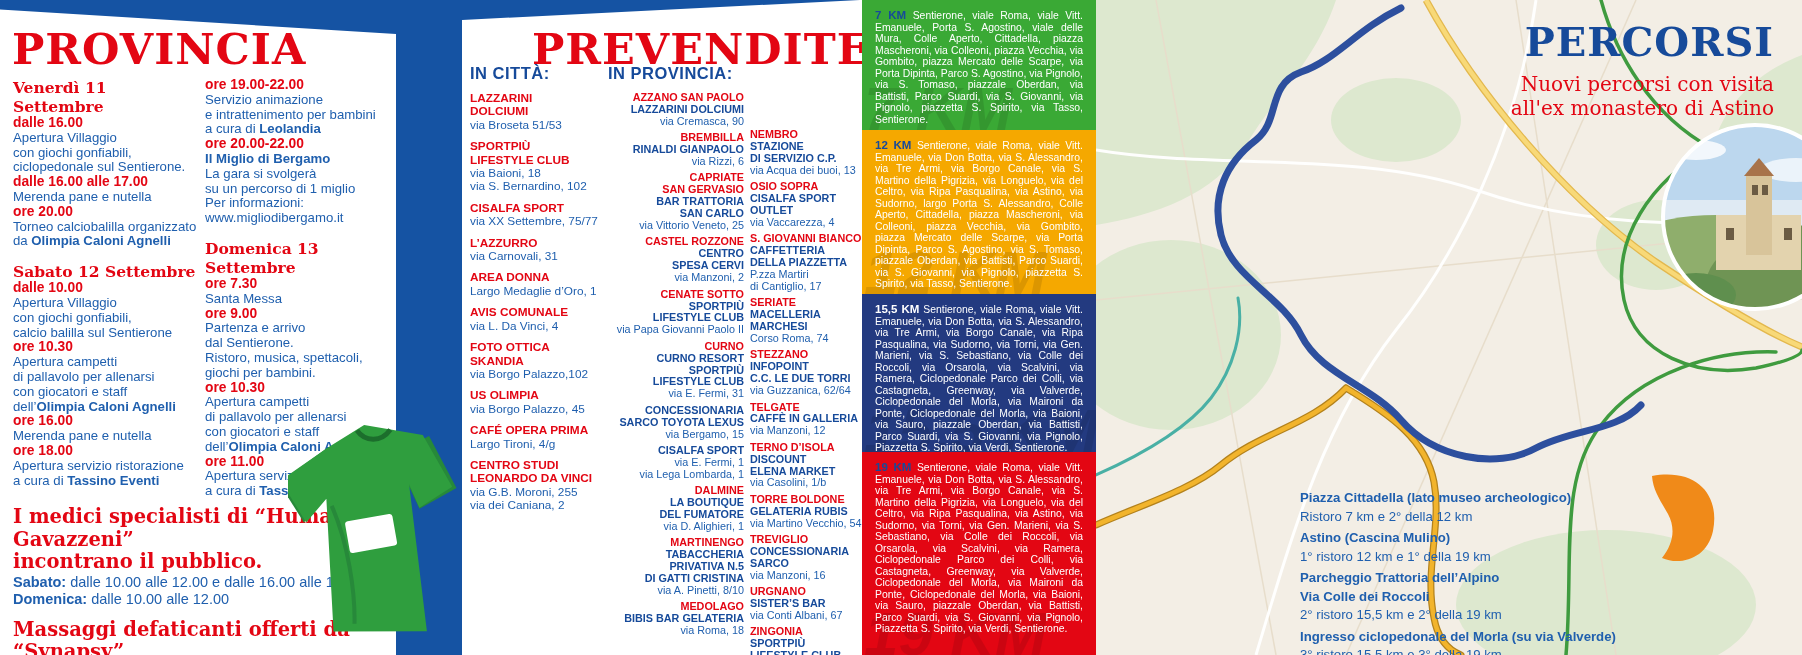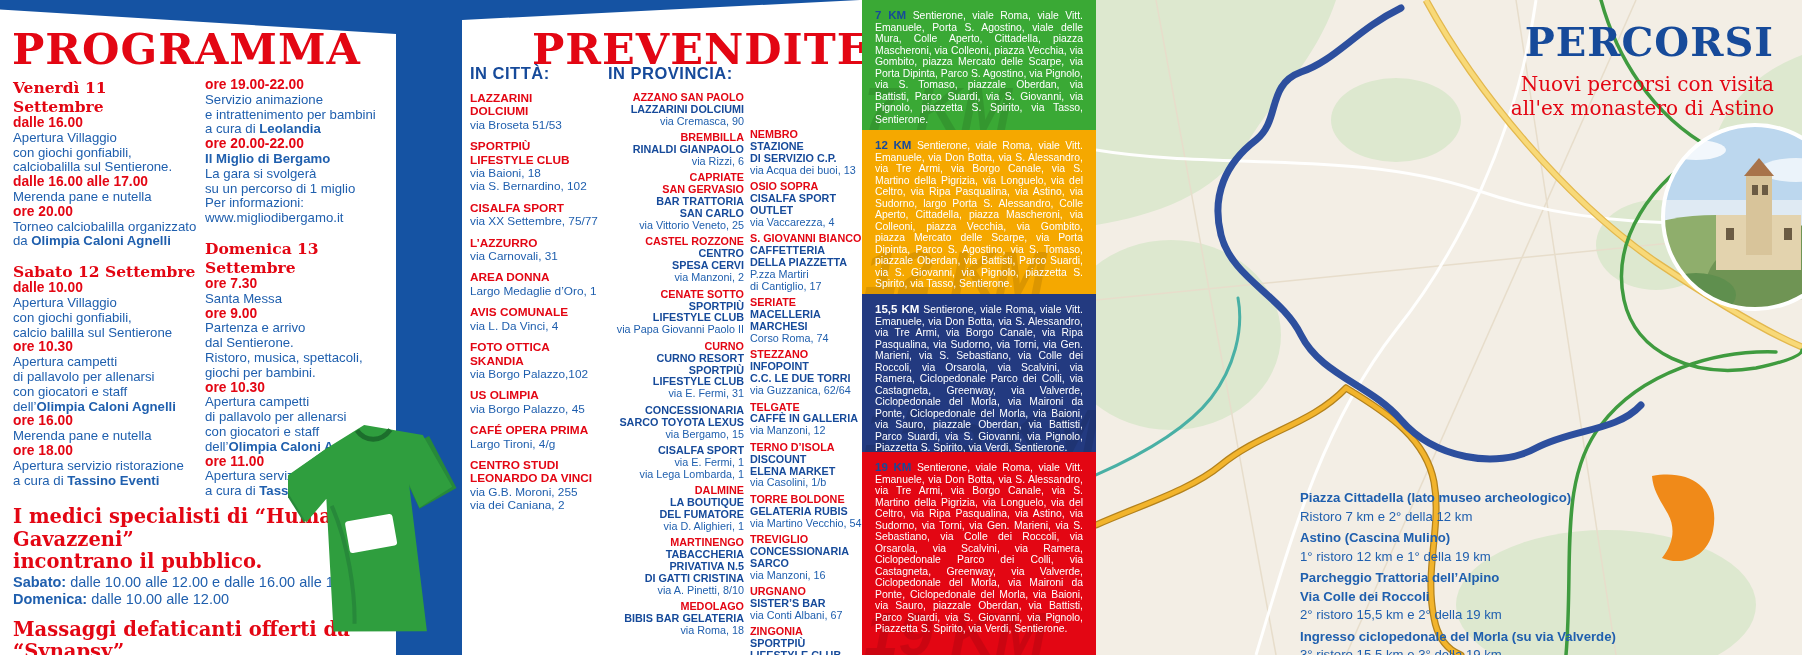--- a/index.html
+++ b/index.html
@@ -92,33 +92,33 @@
   .omark{fill:var(--orange,#f08a19);}
   .tee{fill:#2f9e3e;} .teedark{fill:#27893a;} .tlabel{fill:#ffffff;}
 </style>
 </head>
 <body>
 
 <div class="sheet">
 
   <section class="panel-left">
     <div class="wedge-left"></div>
-    <h1 class="red-title programma-title">PROGRAMMA</h1>
+    <h1 class="red-title programma-title">PROVINCIA</h1>
     <div class="pg-cols">
       <div class="pg-col">
 
           <div class="pline rh"><span></span><span class="bld"></span><span>Venerdì 11 Settembre</span></div>
 
           <div class="pline r"><span></span><span class="bld"></span><span>dalle 16.00</span></div>
 
           <div class="pline b"><span></span><span class="bld"></span><span>Apertura Villaggio</span></div>
 
           <div class="pline b"><span></span><span class="bld"></span><span>con giochi gonfiabili,</span></div>
 
-          <div class="pline b"><span></span><span class="bld"></span><span>calciobalilla sul Sentierone.</span></div>
+          <div class="pline b"><span></span><span class="bld"></span><span>ciclopedonale sul Sentierone.</span></div>
 
           <div class="pline r"><span></span><span class="bld"></span><span>dalle 16.00 alle 17.00</span></div>
 
           <div class="pline b"><span></span><span class="bld"></span><span>Merenda pane e nutella</span></div>
 
           <div class="pline r"><span></span><span class="bld"></span><span>ore 20.00</span></div>
 
           <div class="pline b"><span></span><span class="bld"></span><span>Torneo calciobalilla organizzato</span></div>
 
           <div class="pline mix"><span>da </span><span class="bld">Olimpia Caloni Agnelli</span><span></span></div>

